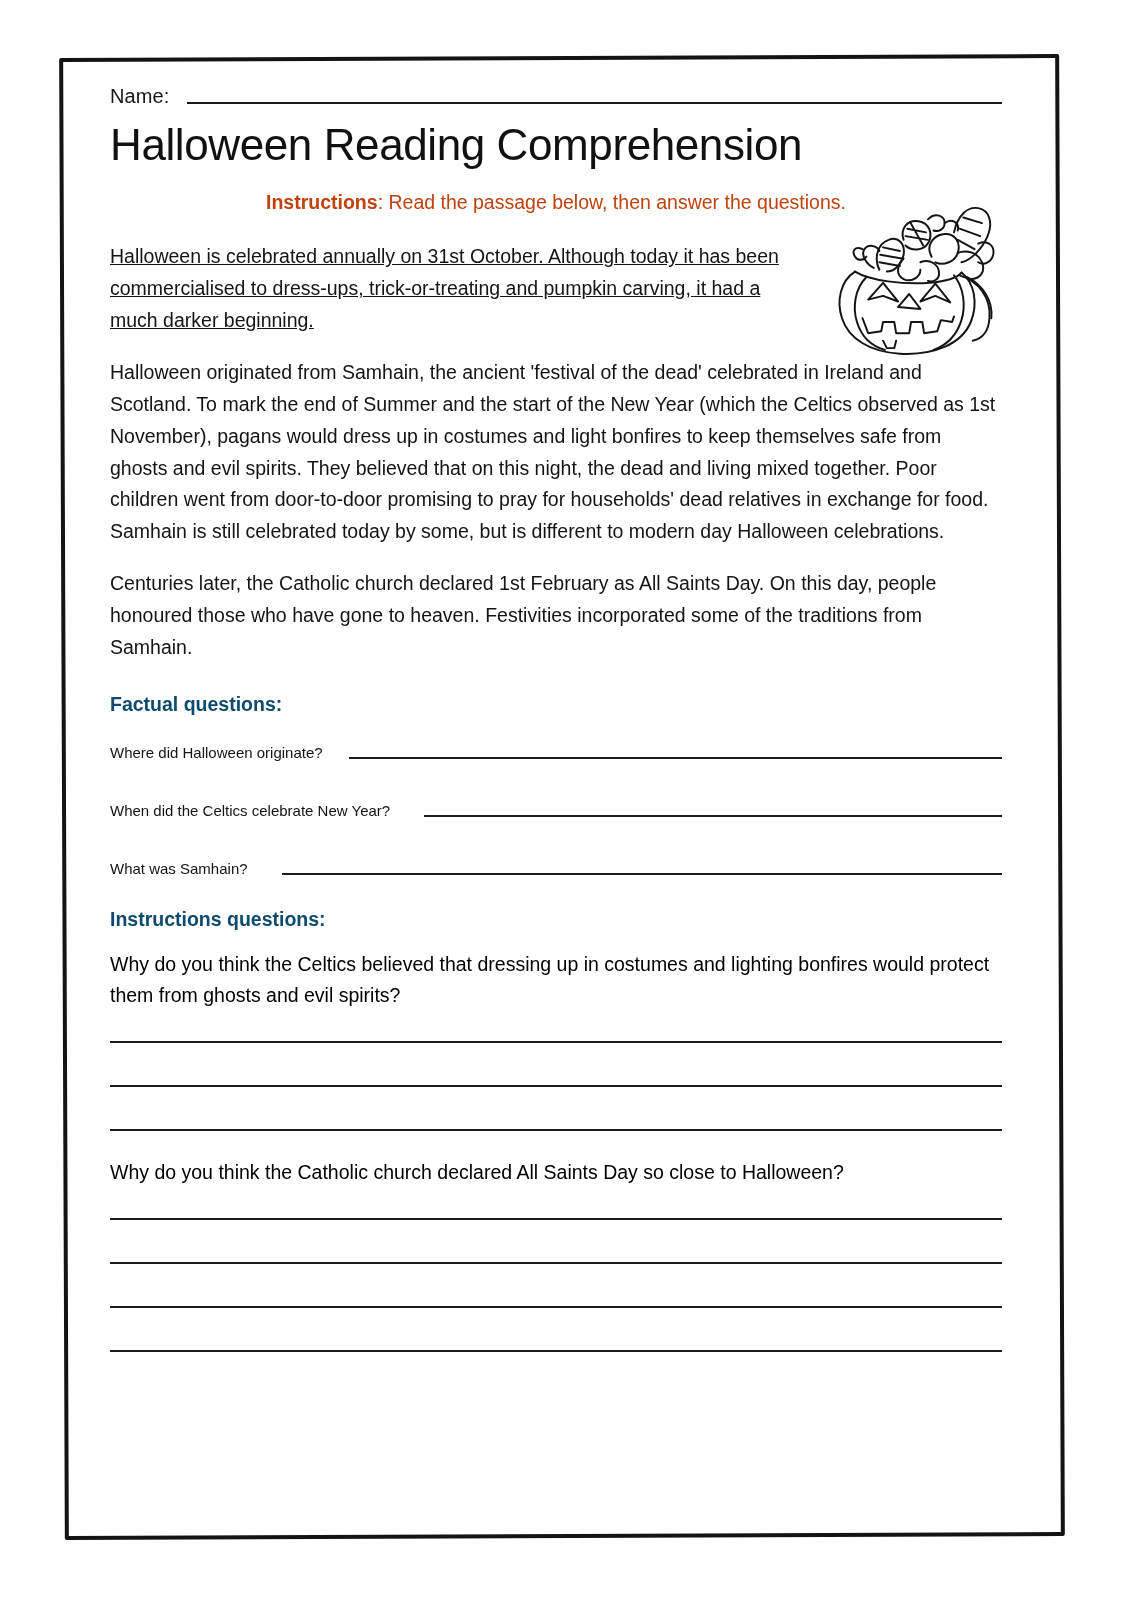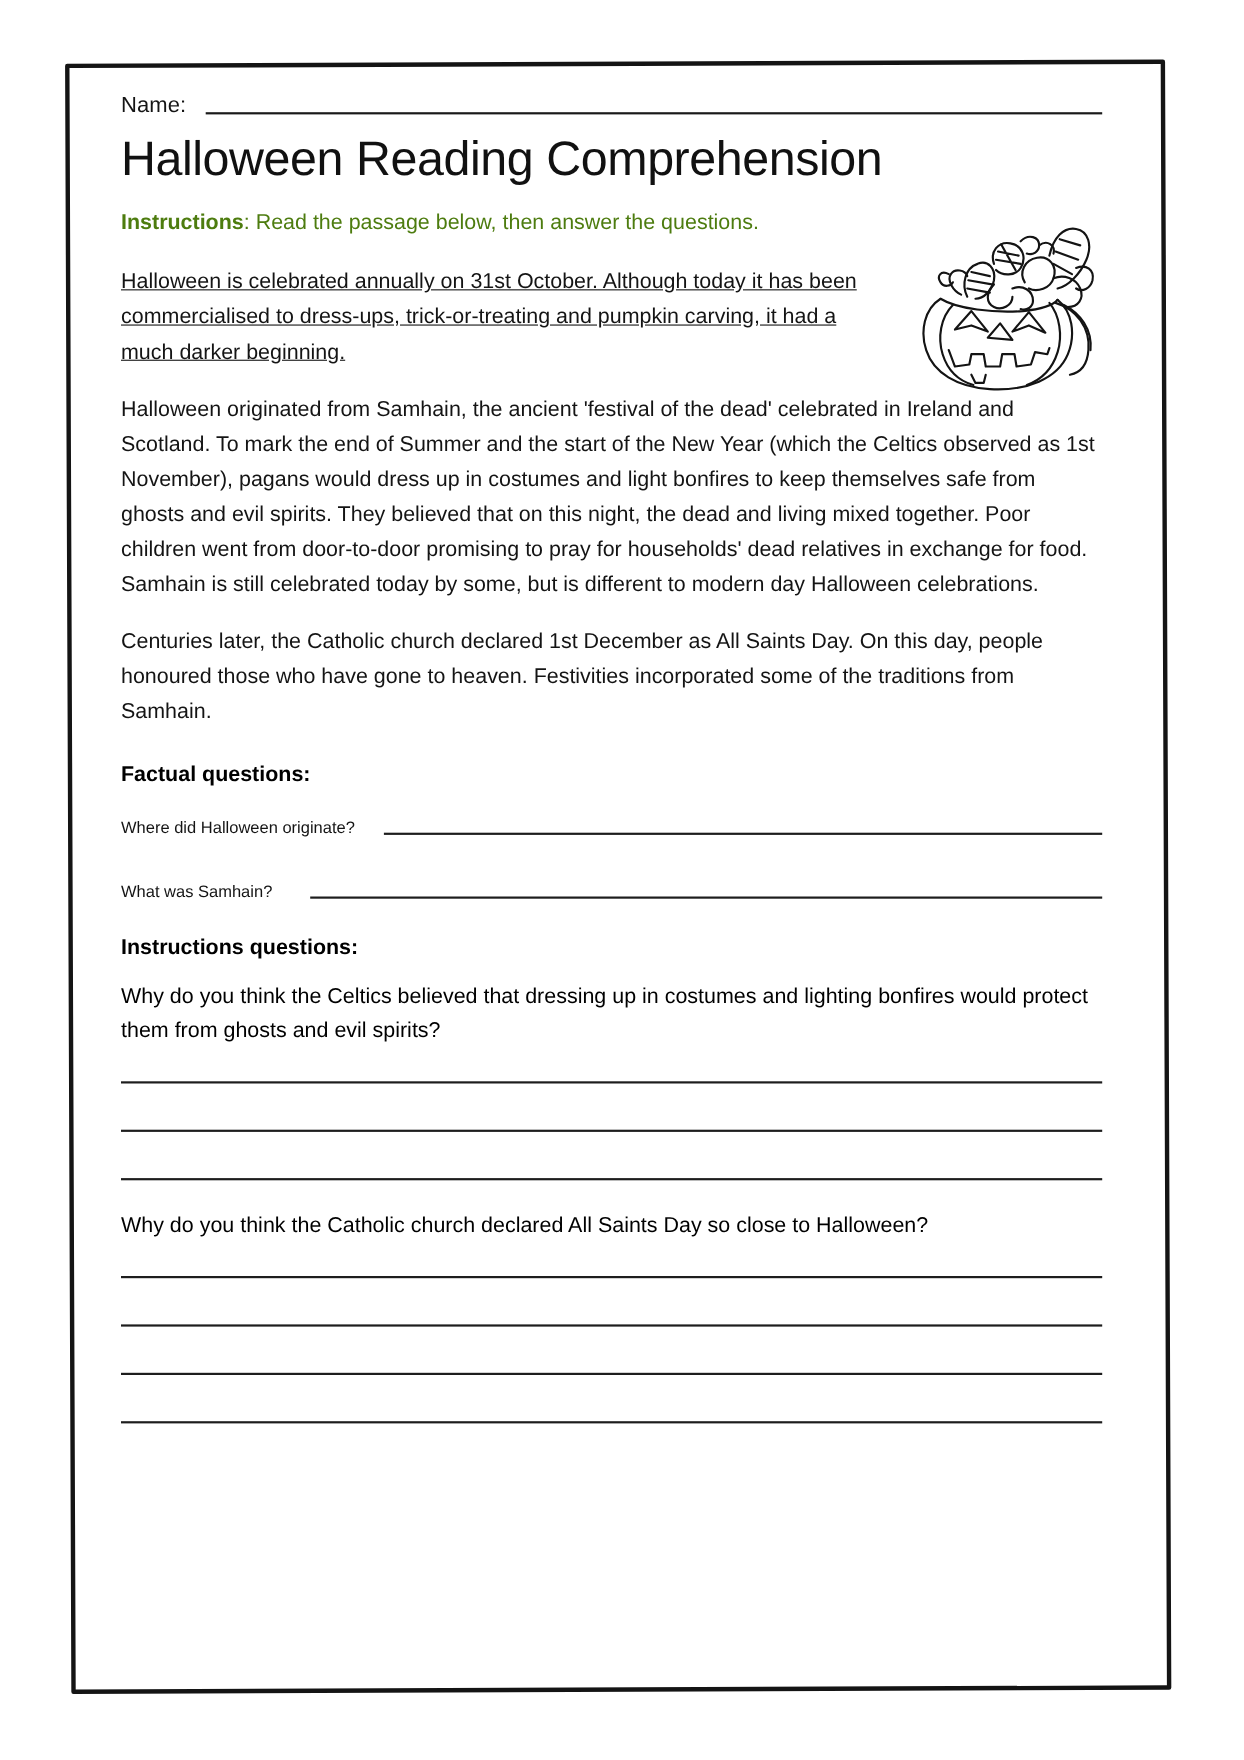--- a/index.html
+++ b/index.html
@@ -87,38 +87,39 @@
     right: -8px;
     top: 4px;
     width: 196px;
     height: 178px;
   }
   .pumpkin-art svg { display: block; width: 100%; height: 100%; }
 
   .instructions {
     font-size: 19.5px;
     line-height: 1.55;
-    color: #4d7c0f;
+    color: #c2410c;
     margin: 0 0 24px 0;
+    text-align: center;
   }
   .instructions b { font-weight: 700; }
 
   p.passage {
     font-size: 19.5px;
     line-height: 1.63;
     color: #141414;
     margin: 0 0 20px 0;
   }
   p.passage.narrow { width: 700px; text-decoration: underline; }
 
   
   .section-heading {
     font-size: 19.5px;
     font-weight: 700;
-    color: #000000;
+    color: #0c4a6e;
     margin: 30px 0 18px 0;
   }
 
   
   .q-inline {
     display: flex;
     align-items: flex-end;
     margin-bottom: 30px;
     height: 28px;
   }
@@ -214,29 +215,33 @@
       </div>
 
       <p class="instructions">
         <b>Instructions</b><span>: Read the passage below, then answer the questions.</span>
       </p>
 
       <p class="passage narrow">Halloween is celebrated annually on 31st October. Although today it has been commercialised to dress-ups, trick-or-treating and pumpkin carving, it had a much darker beginning.</p>
     </div>
 
     <p class="passage">Halloween originated from Samhain, the ancient 'festival of the dead' celebrated in Ireland and Scotland. To mark the end of Summer and the start of the New Year (which the Celtics observed as 1st November), pagans would dress up in costumes and light bonfires to keep themselves safe from ghosts and evil spirits. They believed that on this night, the dead and living mixed together. Poor children went from door-to-door promising to pray for households' dead relatives in exchange for food. Samhain is still celebrated today by some, but is different to modern day Halloween celebrations.</p>
-    <p class="passage">Centuries later, the Catholic church declared 1st December as All Saints Day. On this day, people honoured those who have gone to heaven. Festivities incorporated some of the traditions from Samhain.</p>
+    <p class="passage">Centuries later, the Catholic church declared 1st February as All Saints Day. On this day, people honoured those who have gone to heaven. Festivities incorporated some of the traditions from Samhain.</p>
 
     <div class="section-heading">Factual questions:</div>
 
     <div class="q-inline gap-a">
       <span class="q-text">Where did Halloween originate?</span>
       <span class="q-rule"></span>
     </div>
 
+    <div class="q-inline gap-b">
+      <span class="q-text">When did the Celtics celebrate New Year?</span>
+      <span class="q-rule"></span>
+    </div>
 
     <div class="q-inline gap-b gap-c">
       <span class="q-text">What was Samhain?</span>
       <span class="q-rule"></span>
     </div>
 
     <div class="section-heading">Instructions questions:</div>
 
     <p class="q-long-text">Why do you think the Celtics believed that dressing up in costumes and lighting bonfires would protect them from ghosts and evil spirits?</p>
     <div class="ruled-lines">

